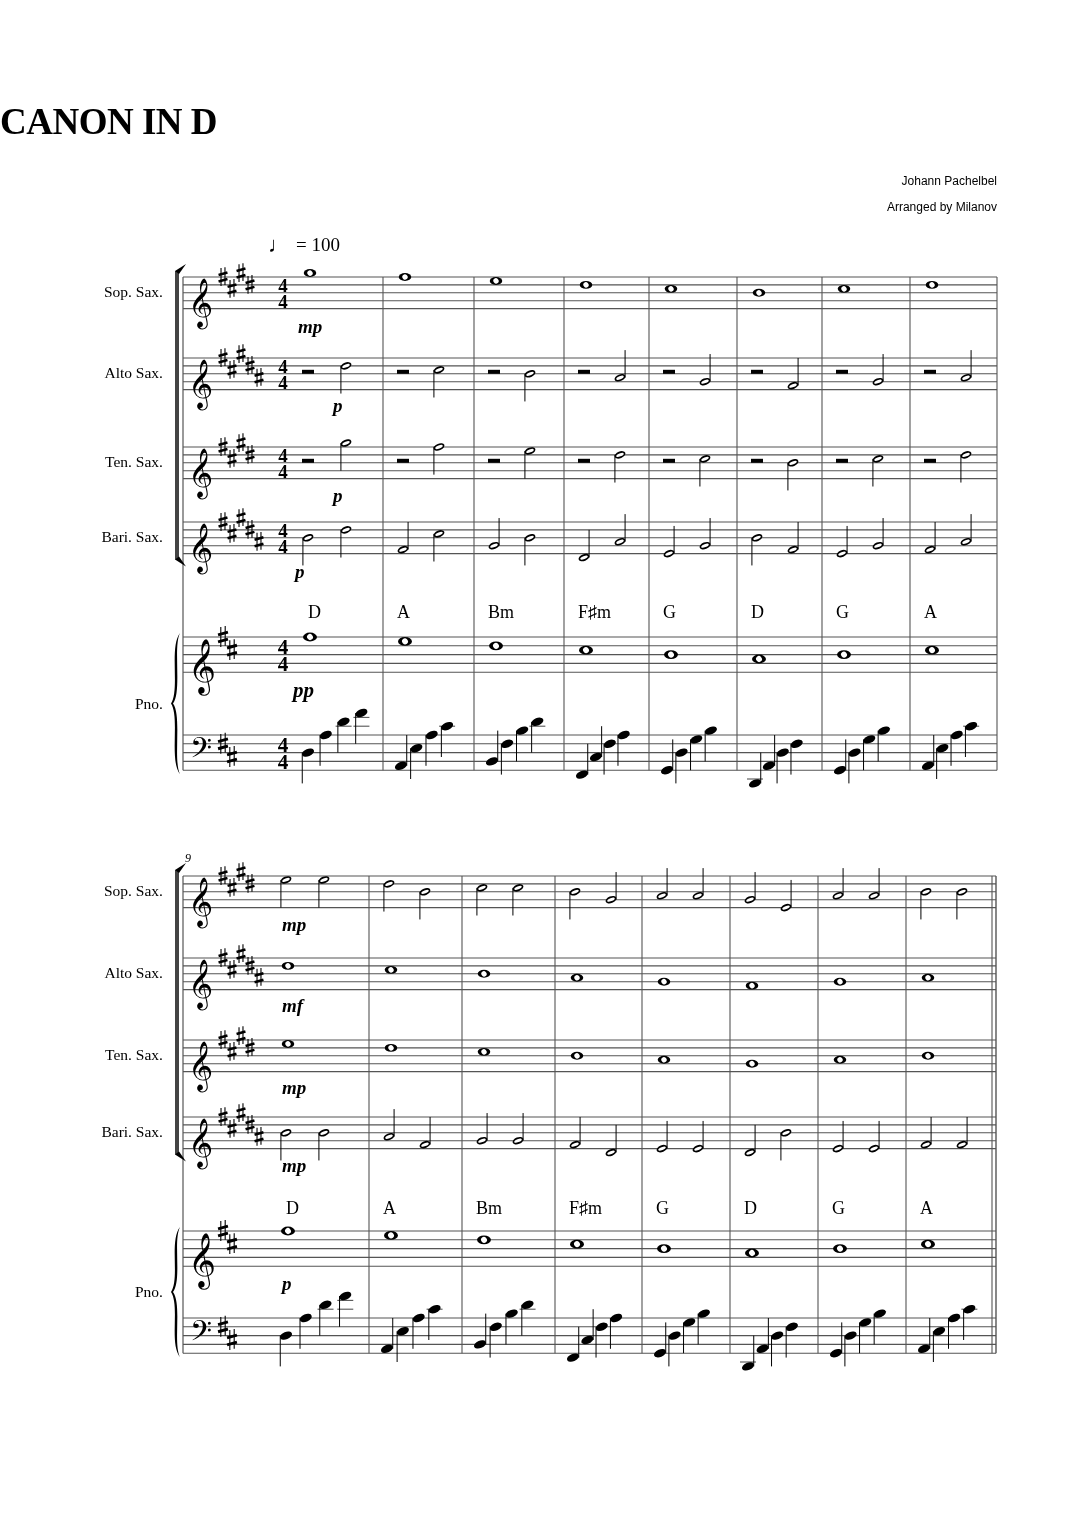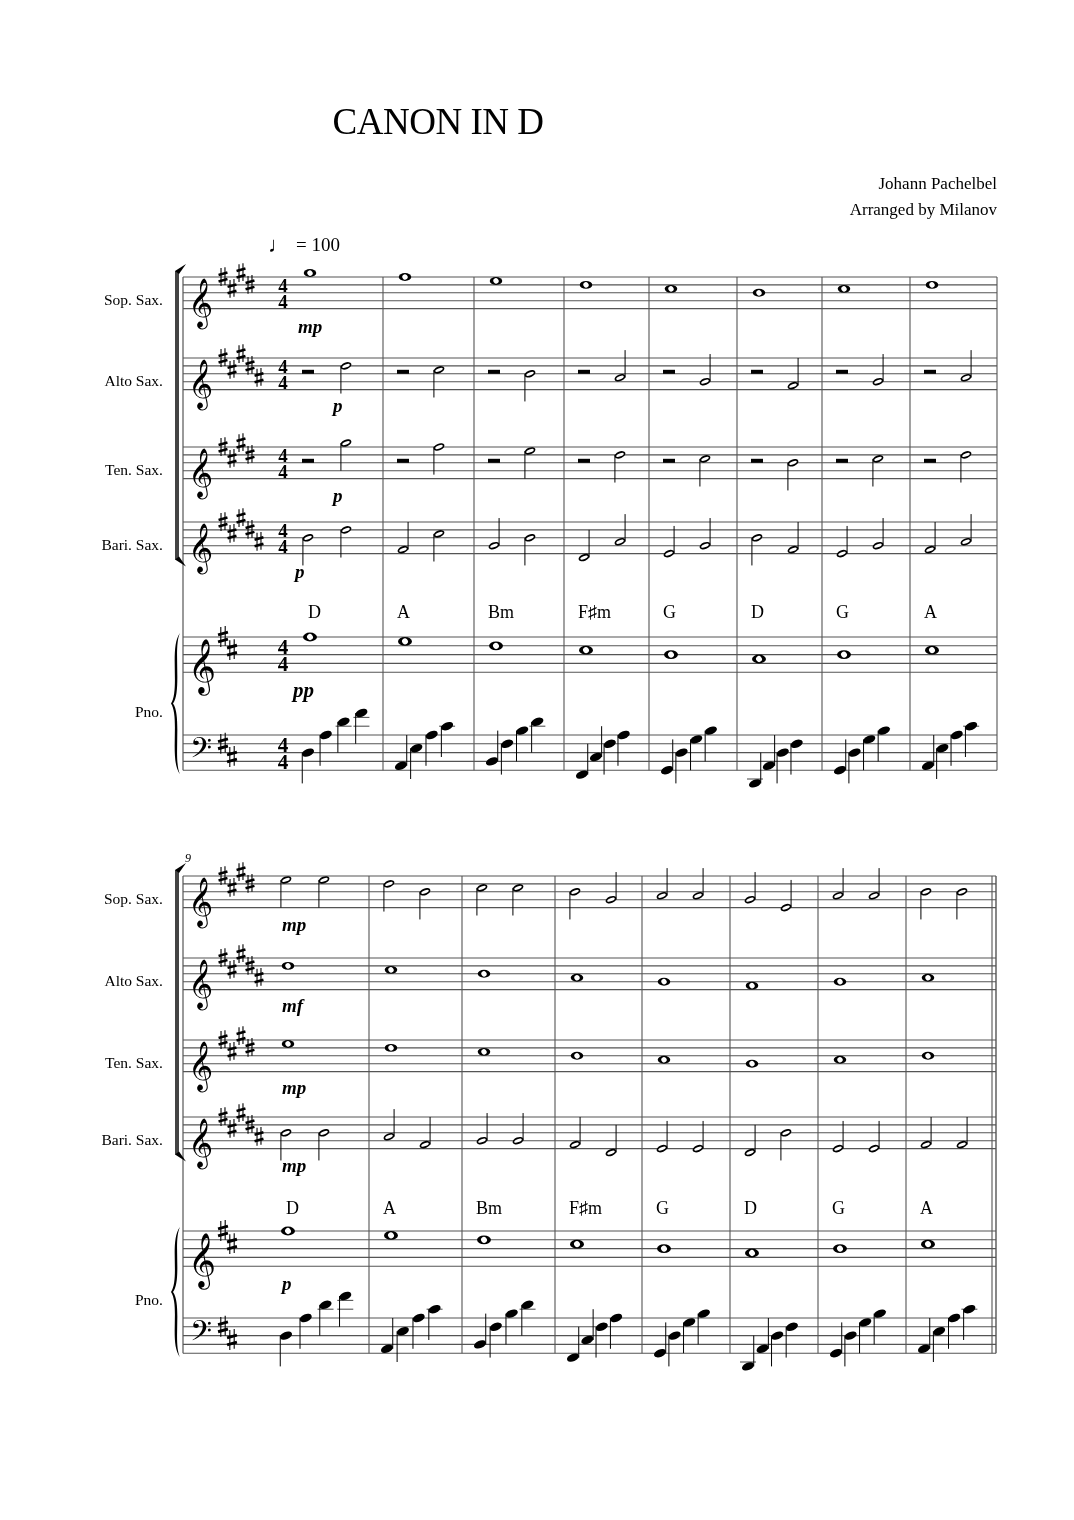--- a/index.html
+++ b/index.html
@@ -1,28 +1,28 @@
 <!DOCTYPE html>
 <html><head>
 <meta charset="utf-8">
 <style>
   html, body { margin: 0; padding: 0; background: #ffffff; }
   body { width: 1074px; height: 1520px; position: relative; overflow: hidden;
          font-family: "DejaVu Serif", "Liberation Serif", serif; color: #000; }
-  .title { position: absolute; top: 100px; left: 0; width: 876px; text-align: center;
-           font-family: "Liberation Serif", serif; font-size: 37px; letter-spacing: -0.5px; }
-  .composer, .arranger { position: absolute; right: 77px; font-family: Liberation Serif, serif;
-           font-size: 17px; text-align: right; }
+  .title { position: absolute; top: 100px; left: 0; width: 876px; 
+           font-family: "Liberation Serif", serif; font-size: 37px; letter-spacing: -0.5px; font-weight: bold; }
+  .composer, .arranger { position: absolute; right: 77px; font-family: Liberation Sans, sans-serif;
+           font-size: 12px; text-align: right; }
   .composer { top: 174px; }
   .arranger { top: 200px; text-align: right; }
   .tempo { position: absolute; left: 268px; top: 234px; font-family: "Liberation Serif", serif;
            font-size: 19px; display: flex; align-items: center; gap: 6px; }
   .tempo-note { font-size: 22px; line-height: 1; }
   .inst-label { position: absolute; font-family: "Liberation Serif", serif; font-size: 15.5px;
-           text-align: right; width: 150px; margin-top: 8px; }
+           text-align: right; width: 150px; }
   svg.score { position: absolute; left: 0; top: 0; }
 </style>
 </head>
 <body>
 
 <div class="title">CANON IN D</div>
 <div class="composer">Johann Pachelbel</div>
 <div class="arranger">Arranged by Milanov</div>
 <div class="tempo">
   <span class="tempo-note">♩</span>

